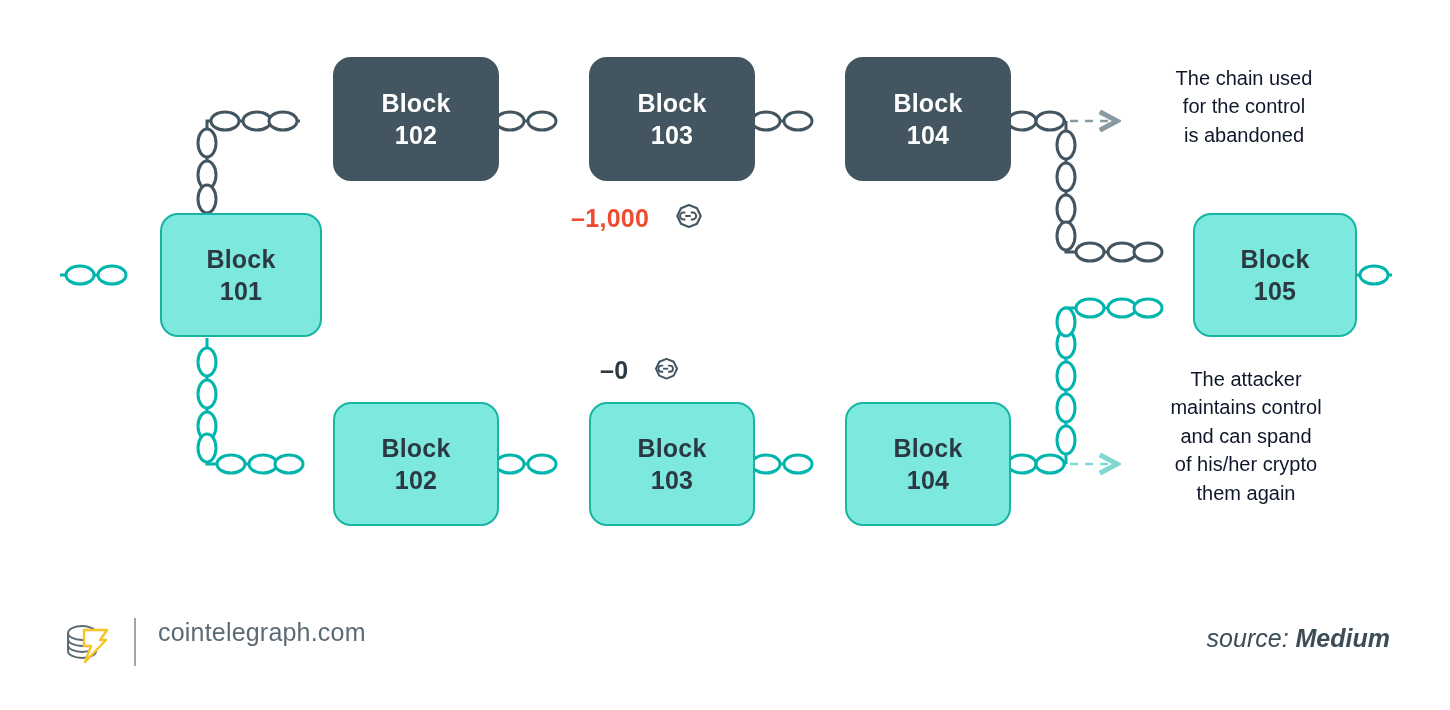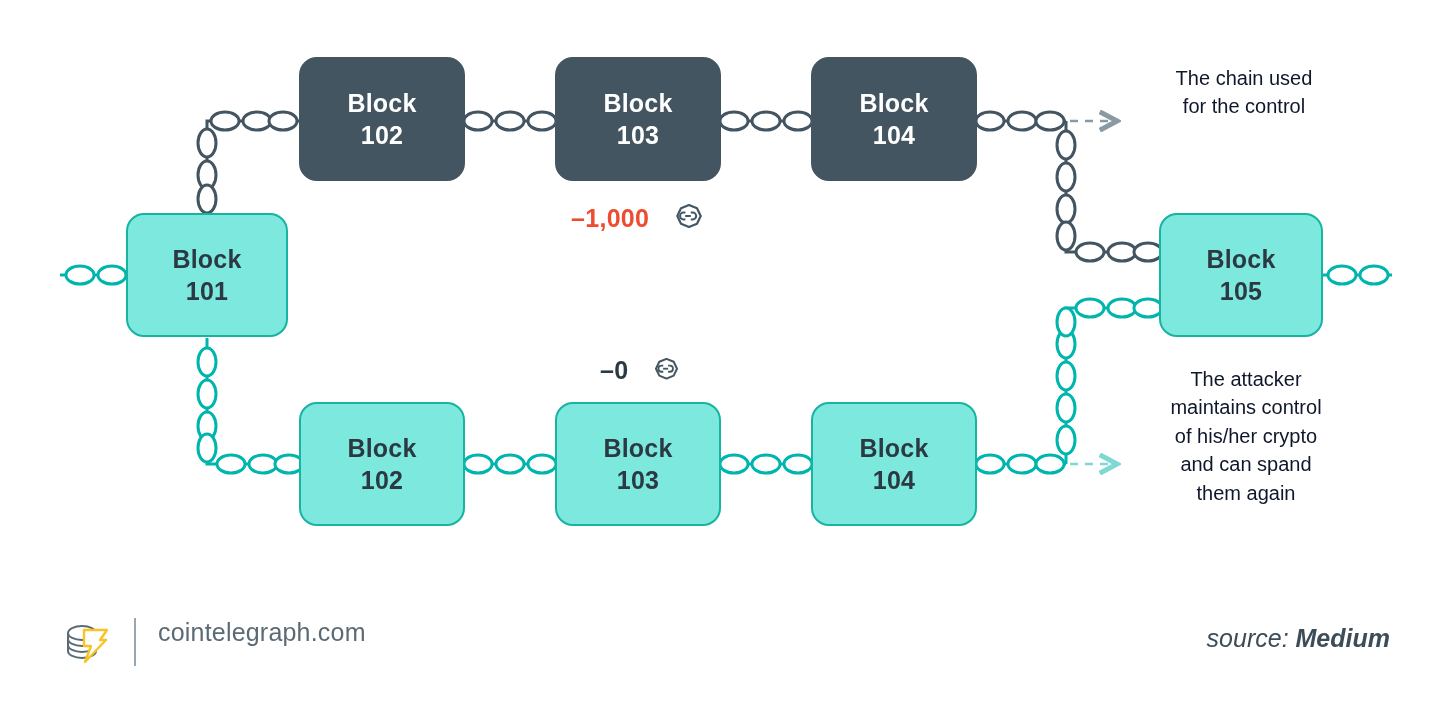--- a/index.html
+++ b/index.html
@@ -19,20 +19,21 @@
     border-radius:18px;
     display:flex;
     flex-direction:column;
     align-items:center;
     justify-content:center;
     line-height:1.28;
     font-weight:bold;
     font-size:25px;
     letter-spacing:.2px;
     z-index:6;
+    margin-left:34px;
   }
   .block .bl-word,.block .bl-num{display:block;text-align:center;}
   .block.dark{
     background:#435560;
     border:2px solid #435560;
     color:#ffffff;
   }
   .block.teal{
     background:#7DE9DE;
     border:2px solid #17B3A3;
@@ -290,27 +291,28 @@
       <polygon points="15,2 23,5.3 26.7,13 23,20.7 15,24 7,20.7 3.3,13 7,5.3" fill="#ffffff" stroke="#435560" stroke-width="2.2" stroke-linejoin="round"></polygon>
       <path d="M11.4,9.6 h-2.0 a3.4,3.4 0 0 0 0,6.8 h2.0" fill="none" stroke="#435560" stroke-width="2"></path>
       <path d="M16.8,9.6 h2.0 a3.4,3.4 0 0 1 0,6.8 h-2.0" fill="none" stroke="#435560" stroke-width="2"></path>
       <path d="M11.2,13 h5.6" stroke="#435560" stroke-width="2"></path>
     </svg>
   </div>
 
   <div class="caption" style="left:1128px;top:64px;width:232px;">
     <div>The chain used</div>
     <div>for the control</div>
+    <div>is abandoned</div>
   </div>
 
   <div class="caption" style="left:1120px;top:365px;width:252px;">
     <div>The attacker</div>
     <div>maintains control</div>
+    <div>and can spand</div>
     <div>of his/her crypto</div>
-    <div>and can spand</div>
     <div>them again</div>
   </div>
 
   <div class="footer">
     <div class="brand">
       <svg width="52" height="52" viewBox="0 0 52 52">
         <g fill="none" stroke="#5B6B75" stroke-width="2">
           <ellipse cx="22" cy="15" rx="14" ry="7"></ellipse>
           <path d="M8,15 v6 a14,7 0 0 0 28,0 v-6"></path>
           <path d="M8,21 v6 a14,7 0 0 0 28,0 v-6"></path>

